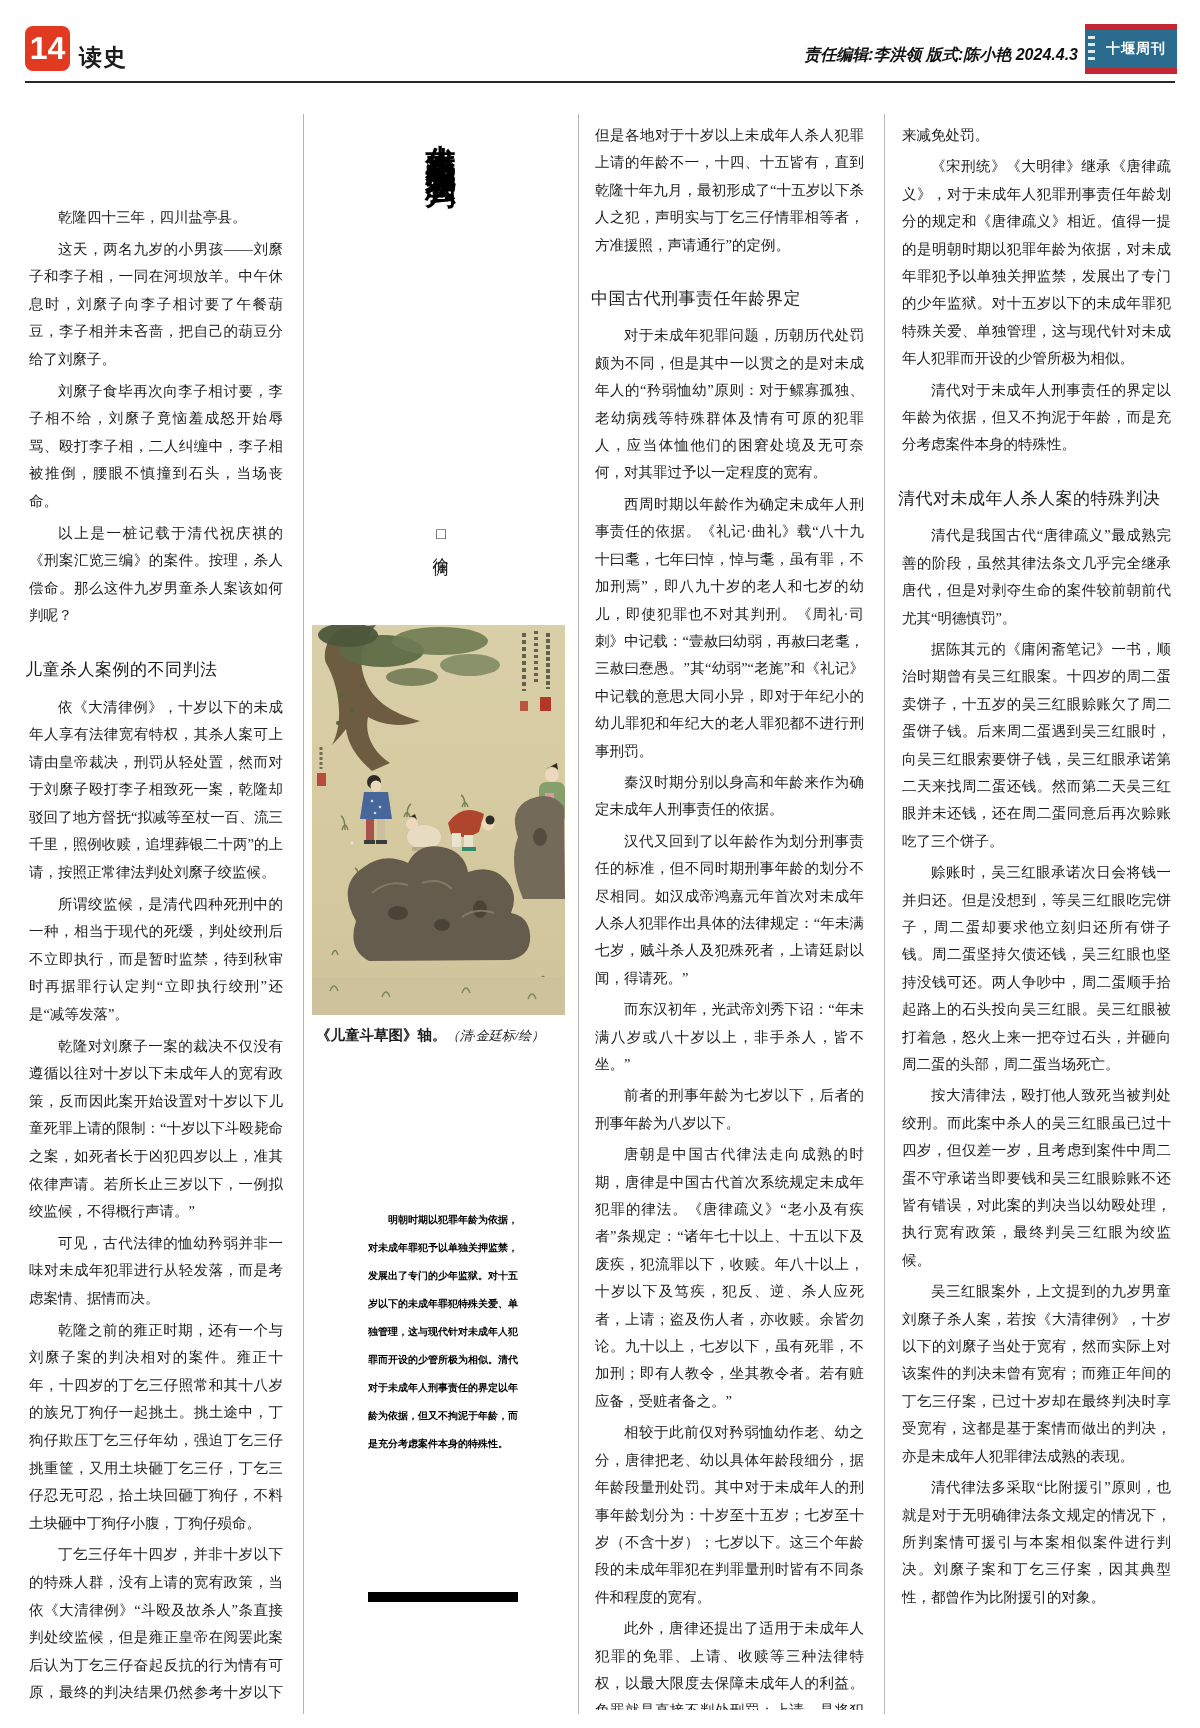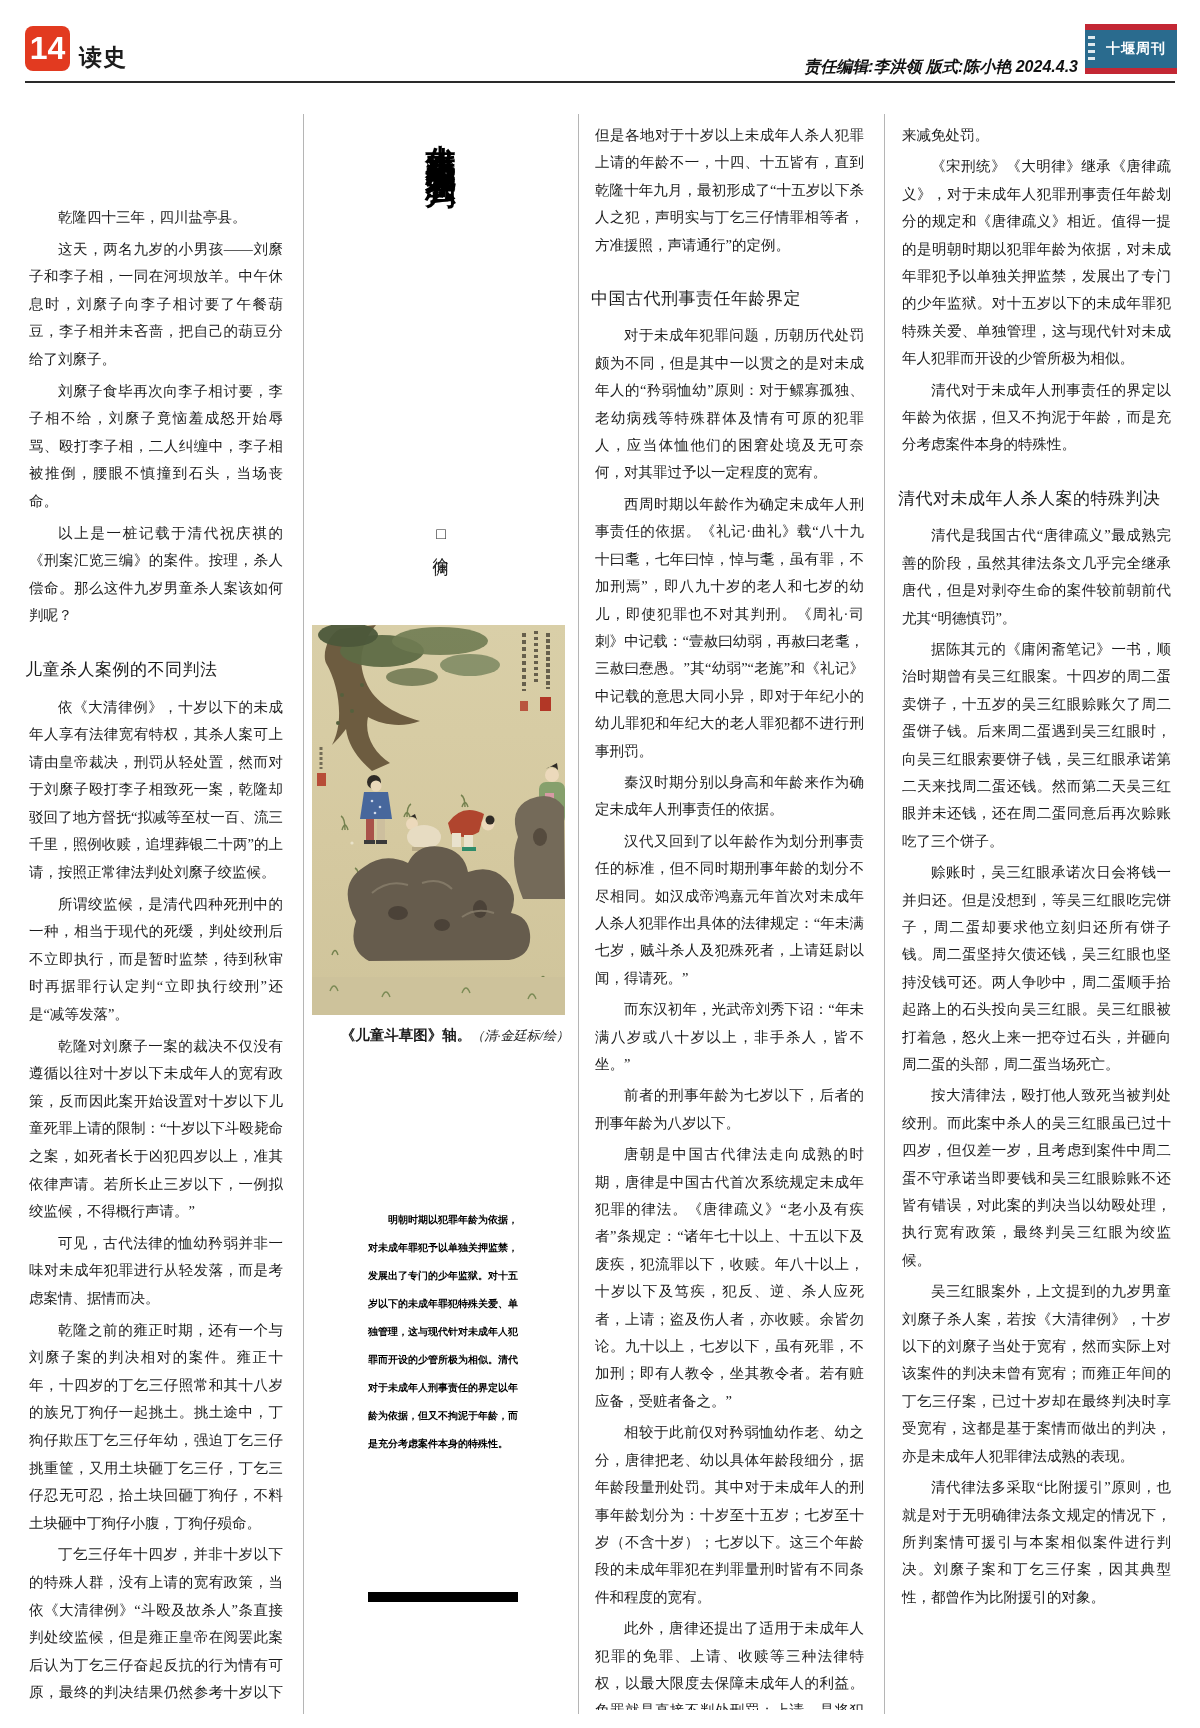--- a/index.html
+++ b/index.html
@@ -19,21 +19,21 @@
     position:absolute;left:25px;top:26px;width:45px;height:45px;background:var(--accent-red);
     border-radius:8px;color:#fff;font-family:"Liberation Sans","DejaVu Sans",sans-serif;
     font-size:32px;font-weight:bold;display:flex;align-items:center;justify-content:center;
   }
   .section-name{
     position:absolute;left:79px;top:42px;font-family:"Liberation Sans","DejaVu Sans",sans-serif;
     font-size:23px;font-weight:bold;letter-spacing:1px;
   }
   .editors{
     position:absolute;right:122px;top:45px;font-family:"Liberation Sans","DejaVu Sans",sans-serif;
-    font-size:16px;font-weight:bold;font-style:italic;color:#111;margin-top:12px;
+    font-size:16px;font-weight:bold;font-style:italic;color:#111;
   }
   .masthead{
     position:absolute;left:1085px;top:24px;width:92px;height:50px;background:var(--masthead-blue);
     border-top:6px solid var(--masthead-red);border-bottom:6px solid var(--masthead-red);
     box-sizing:border-box;display:flex;align-items:center;
   }
   .masthead .mini-strip{
     width:7px;height:26px;margin-left:3px;
     background:repeating-linear-gradient(#fff 0 3px,transparent 3px 7px);
     opacity:.85;
@@ -61,21 +61,21 @@
   .title-wrap{position:absolute;left:315px;top:120px;width:250px;height:395px;
     display:flex;justify-content:center;}
   .vertical-title{
     writing-mode:vertical-rl;text-orientation:upright;font-size:30px;font-weight:bold;
     letter-spacing:3px;color:#000;
   }
   .byline-wrap{position:absolute;left:315px;top:525px;width:250px;display:flex;justify-content:center;}
   .byline{writing-mode:vertical-rl;text-orientation:upright;font-size:16px;letter-spacing:3px;}
   .painting{position:absolute;left:312px;top:625px;width:253px;height:390px;}
   .painting svg{display:block;width:253px;height:390px;}
-  .caption{position:absolute;left:309px;top:1026px;width:260px;text-align:right;font-size:14.5px;}
+  .caption{position:absolute;left:316px;top:1026px;width:260px;text-align:left;font-size:14.5px;}
   .caption .cap-title{font-weight:bold;}
   .caption .cap-credit{font-style:italic;font-size:13px;color:#222;}
   .summary{
     position:absolute;left:368px;top:1206px;width:150px;font-size:10px;font-weight:bold;
     line-height:28px;text-align:justify;text-indent:2em;color:#000;
   }
   .end-mark{position:absolute;left:368px;top:1592px;width:150px;height:10px;background:#000;}
 </style>
 </head>
 <body>

